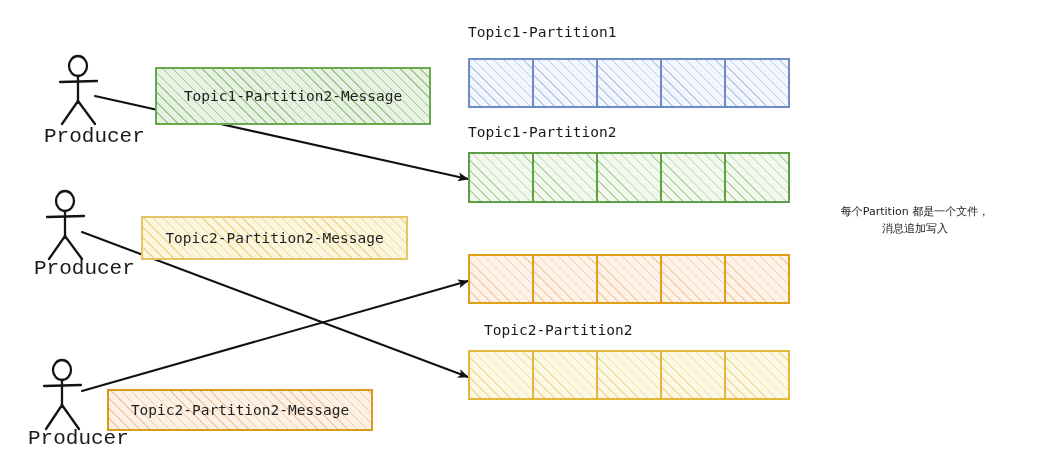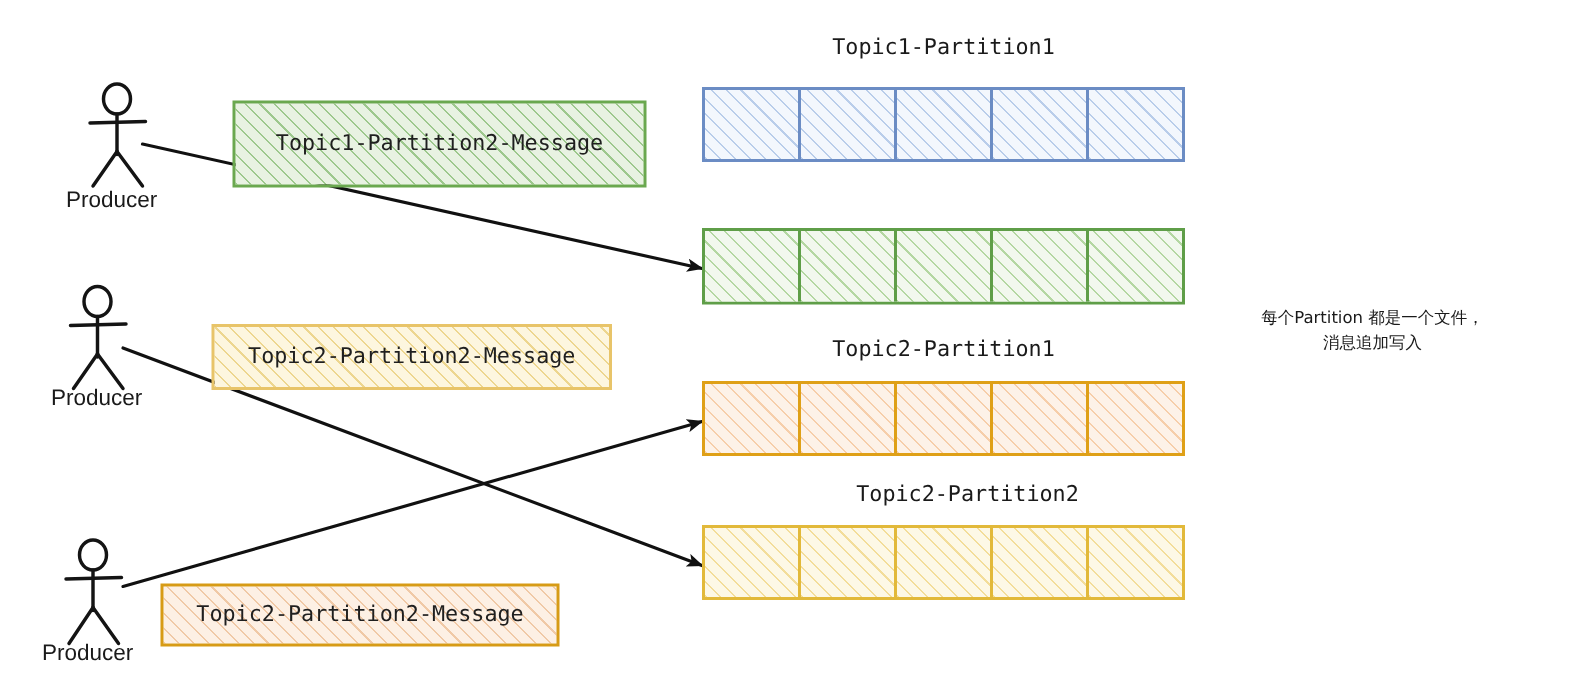--- a/index.html
+++ b/index.html
@@ -17,43 +17,42 @@
   }
   svg.layer {
     position: absolute;
     left: 0;
     top: 0;
     width: 1046px;
     height: 457px;
   }
   .actor-label {
     position: absolute;
-    font-family: Liberation Sans, sans-serif;
-    font-size: 15px;
+    font-family: Liberation Mono, monospace;
+    font-size: 21px;
     color: #1a1a1a;
     white-space: nowrap;
   }
   .msg-box {
     position: absolute;
     box-sizing: border-box;
     display: flex;
     align-items: center;
     justify-content: center;
     font-family: "DejaVu Sans Mono", "Liberation Mono", monospace;
     font-size: 14.5px;
     color: #1f1f1f;
     white-space: nowrap;
   }
   .part-title {
     position: absolute;
     font-family: "DejaVu Sans Mono", "Liberation Mono", monospace;
     font-size: 14.5px;
     color: #1a1a1a;
     white-space: nowrap;
-    text-align: center;
   }
   .part-strip {
     position: absolute;
     display: flex;
     box-sizing: border-box;
   }
   .part-cell {
     flex: 1 1 0;
     box-sizing: border-box;
   }
@@ -112,21 +111,21 @@
 
   <div class="actor-label" style="left:44px; top:125px;">Producer</div>
   <div class="actor-label" style="left:34px; top:257px;">Producer</div>
   <div class="actor-label" style="left:28px; top:427px;">Producer</div>
 
   <div class="msg-box" id="msg-0" style="left: 155px; top: 67px; width: 276px; height: 58px; border: 2px solid rgb(106, 168, 79); background: repeating-linear-gradient(45deg, rgb(157, 200, 141) 0px, rgb(157, 200, 141) 1px, rgb(232, 242, 226) 1px, rgb(232, 242, 226) 7px);">Topic1-Partition2-Message</div>
   <div class="msg-box" id="msg-1" style="left: 141px; top: 216px; width: 267px; height: 44px; border: 2px solid rgb(232, 196, 105); background: repeating-linear-gradient(45deg, rgb(237, 214, 143) 0px, rgb(237, 214, 143) 1px, rgb(253, 246, 223) 1px, rgb(253, 246, 223) 7px);">Topic2-Partition2-Message</div>
   <div class="msg-box" id="msg-2" style="left: 107px; top: 389px; width: 266px; height: 42px; border: 2px solid rgb(215, 155, 22); background: repeating-linear-gradient(45deg, rgb(240, 201, 166) 0px, rgb(240, 201, 166) 1px, rgb(253, 240, 228) 1px, rgb(253, 240, 228) 7px);">Topic2-Partition2-Message</div>
 
   <div class="part-title" id="ptitle-0" style="left: 468px; top: 24px; width: 322px;">Topic1-Partition1</div>
-  <div class="part-title" id="ptitle-2" style="left: 468px; top: 225px; width: 322px;">Topic2-Partition1</div>
+  <div class="part-title" id="ptitle-1" style="left: 468px; top: 124px; width: 322px;">Topic1-Partition2</div>
   <div class="part-title" id="ptitle-3" style="left: 484px; top: 322px; width: 322px;">Topic2-Partition2</div>
 
   <div class="part-strip" id="pstrip-0" style="left: 468px; top: 58px; width: 322px; height: 50px; border: 2px solid rgb(107, 140, 196);">
       <div class="part-cell" style="background: repeating-linear-gradient(45deg, rgb(185, 205, 234) 0px, rgb(185, 205, 234) 1px, rgb(243, 247, 253) 1px, rgb(243, 247, 253) 7px); border-right: 2px solid rgb(107, 140, 196);"></div>
       <div class="part-cell" style="background: repeating-linear-gradient(45deg, rgb(185, 205, 234) 0px, rgb(185, 205, 234) 1px, rgb(243, 247, 253) 1px, rgb(243, 247, 253) 7px); border-right: 2px solid rgb(107, 140, 196);"></div>
       <div class="part-cell" style="background: repeating-linear-gradient(45deg, rgb(185, 205, 234) 0px, rgb(185, 205, 234) 1px, rgb(243, 247, 253) 1px, rgb(243, 247, 253) 7px); border-right: 2px solid rgb(107, 140, 196);"></div>
       <div class="part-cell" style="background: repeating-linear-gradient(45deg, rgb(185, 205, 234) 0px, rgb(185, 205, 234) 1px, rgb(243, 247, 253) 1px, rgb(243, 247, 253) 7px); border-right: 2px solid rgb(107, 140, 196);"></div>
       <div class="part-cell" style="background: repeating-linear-gradient(45deg, rgb(185, 205, 234) 0px, rgb(185, 205, 234) 1px, rgb(243, 247, 253) 1px, rgb(243, 247, 253) 7px);"></div>
     </div>
   <div class="part-strip" id="pstrip-1" style="left: 468px; top: 152px; width: 322px; height: 51px; border: 2px solid rgb(95, 158, 72);">

